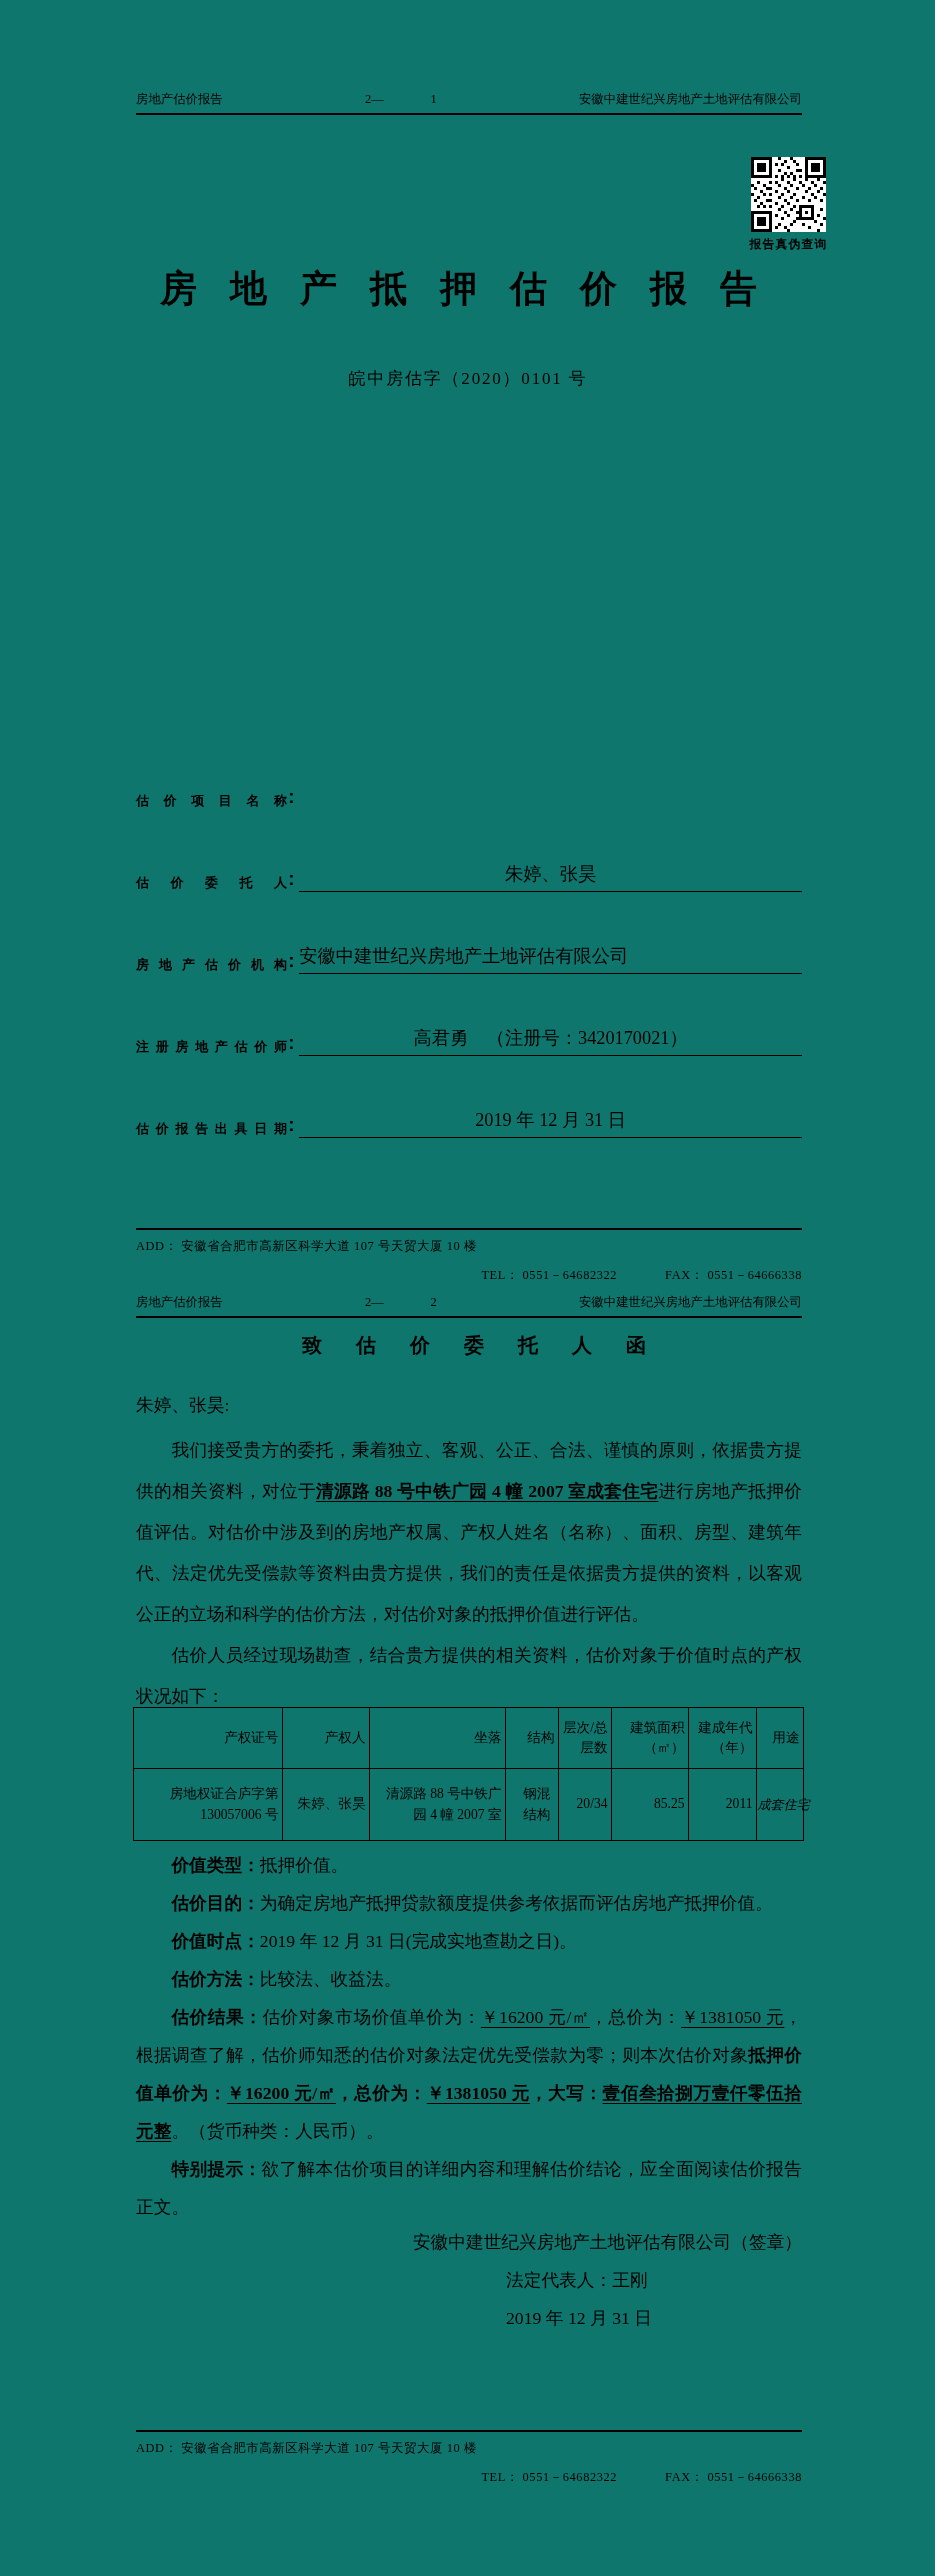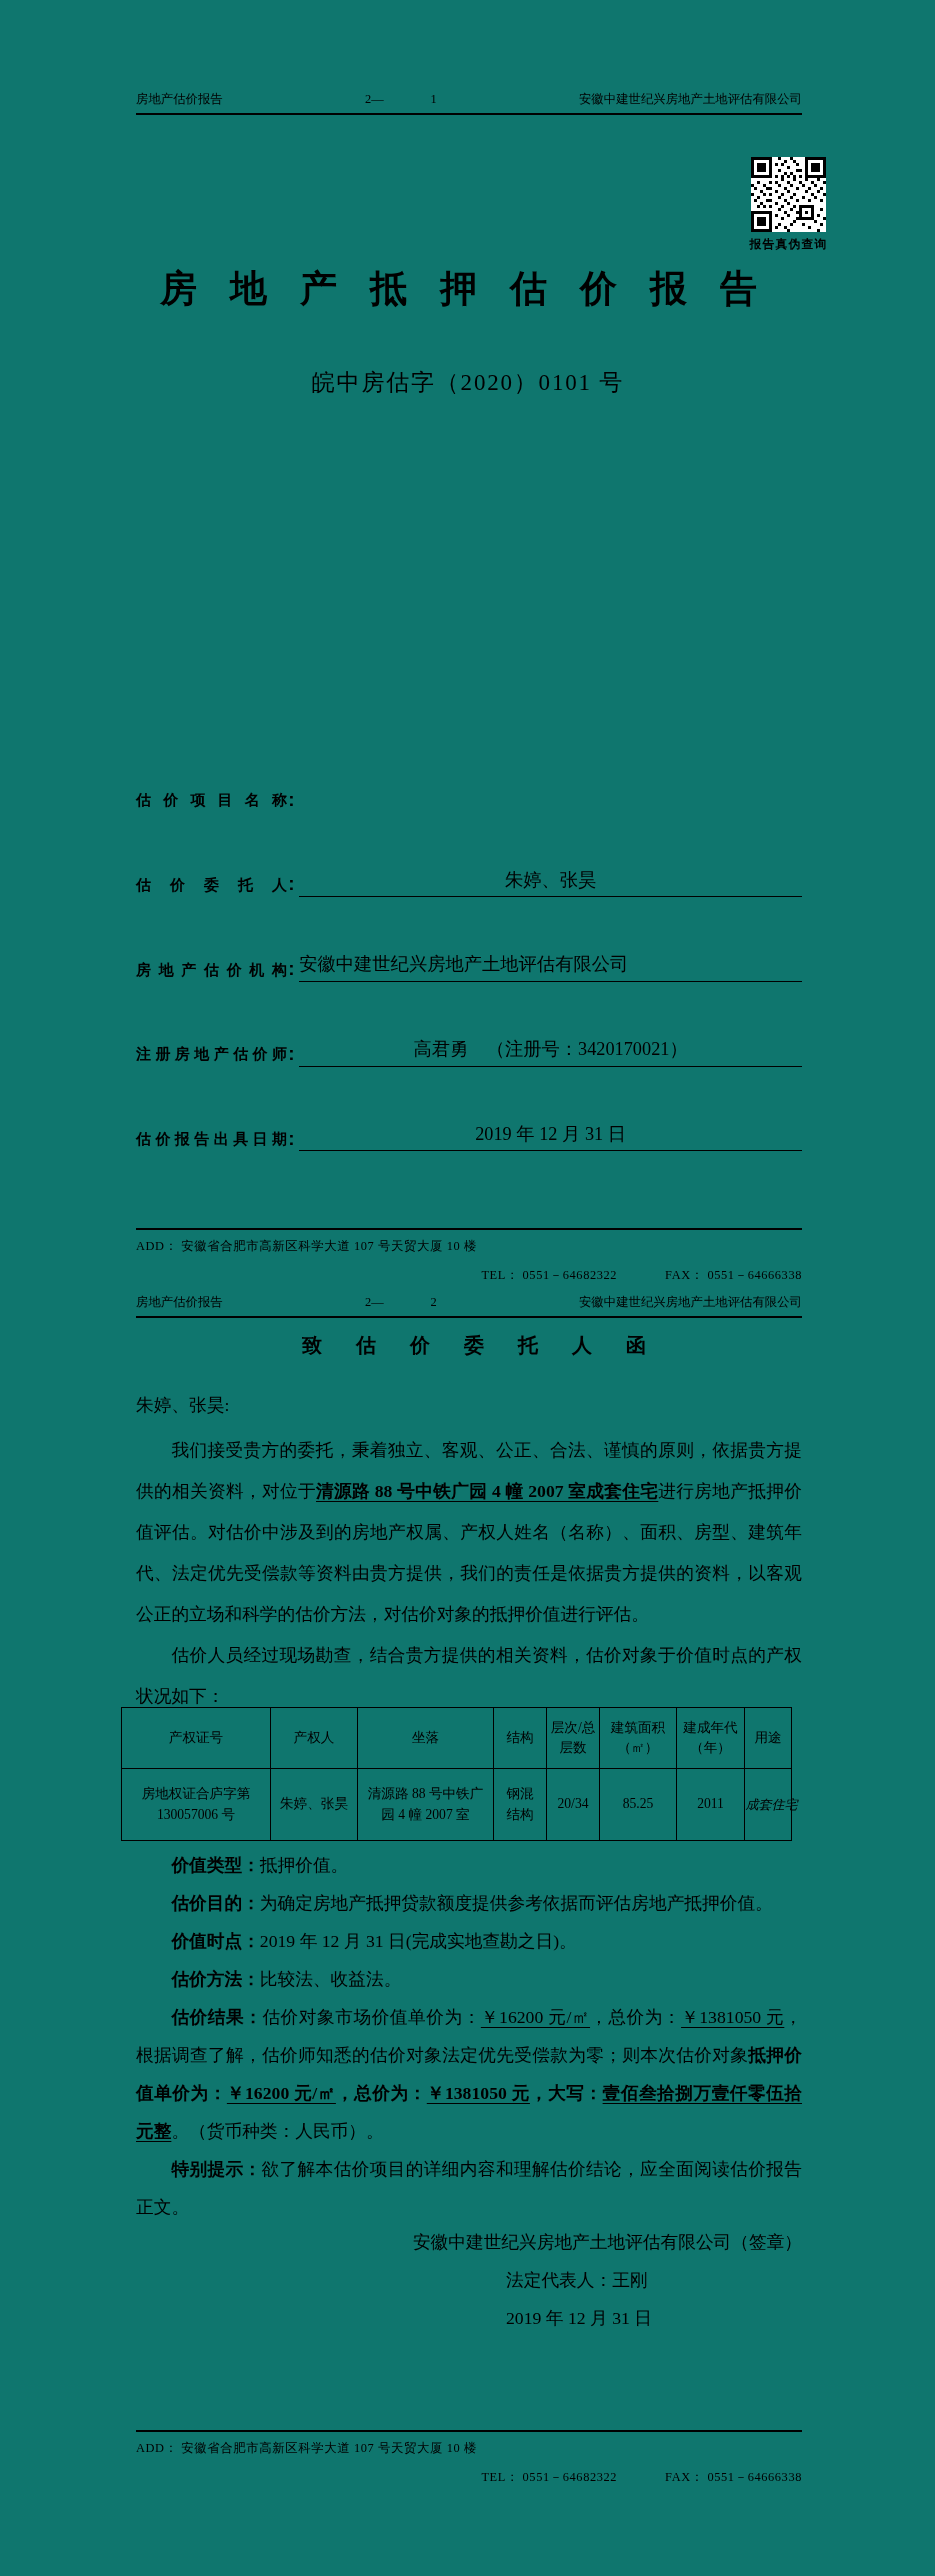--- a/index.html
+++ b/index.html
@@ -33,29 +33,29 @@
   }
 
   
   .report-title {
     top:264px; left:0; width:100%;
     text-align:center; font-size:37px; font-weight:bold;
     letter-spacing:33px; padding-left:14px; white-space:nowrap;
   }
   .report-number {
     top:367px; left:0; width:100%;
-    text-align:center; font-size:23px; letter-spacing:1.8px;
+    text-align:center; font-size:17px; letter-spacing:1.8px;
   }
 
   .form { top:744px; left:136px; width:666px; }
   .f-row { display:flex; align-items:flex-end; margin-bottom:16.5px; }
   .f-label {
     flex:0 0 151px;
-    font-family:Liberation Mono, monospace; font-weight:bold;
-    font-size:15px; line-height:1.35;
+    font-family:Liberation Serif, serif; font-weight:bold;
+    font-size:13px; line-height:1.35;
     text-align:justify; text-align-last:justify;margin-top:48px;
   }
   .f-colon {
     flex:0 0 auto; font-family:"Liberation Sans",sans-serif; font-weight:bold;
     font-size:19px; line-height:1.35; padding:0 4.7px 0 1.2px;
   }
   .f-spacer { flex:0 0 176px; }
   .f-value {
     flex:1; border-bottom:1.8px solid #000;
     font-size:18.3px; line-height:1.35; padding-bottom:3.5px; min-height:29.5px;
@@ -88,22 +88,22 @@
   .body2 {
     top:1846px; left:136px; width:666px;
     font-size:17.7px; line-height:38px; text-align:justify;
   }
   .body1 p, .body2 p { text-indent:2em; margin:0; }
   .b { font-weight:bold; }
   .u { text-decoration:underline; text-underline-offset:4.1px; text-decoration-thickness:1.2px; }
 
   
   .ptable {
-    position:absolute; top:1707px; left:121px; width:669px;
-    border-collapse:collapse; font-size:13.6px; text-align:center;
+    position:absolute; top:1707px; left:133px; width:669px;
+    border-collapse:collapse; font-size:13.6px; text-align:right;
     table-layout:fixed;
   }
   .ptable th, .ptable td {
     border:1.2px solid #000; font-weight:normal;
     padding:3.5px 3.5px; vertical-align:middle; line-height:1.5;
   }
   .ptable th { height:61px; }
   .ptable td { height:72px; }
   .ptable .pad-wrap { padding:3.5px 7.7px; }
   .ptable .tight { padding:3.5px 0.6px; font-size:13px; white-space:nowrap;font-style:italic; }

